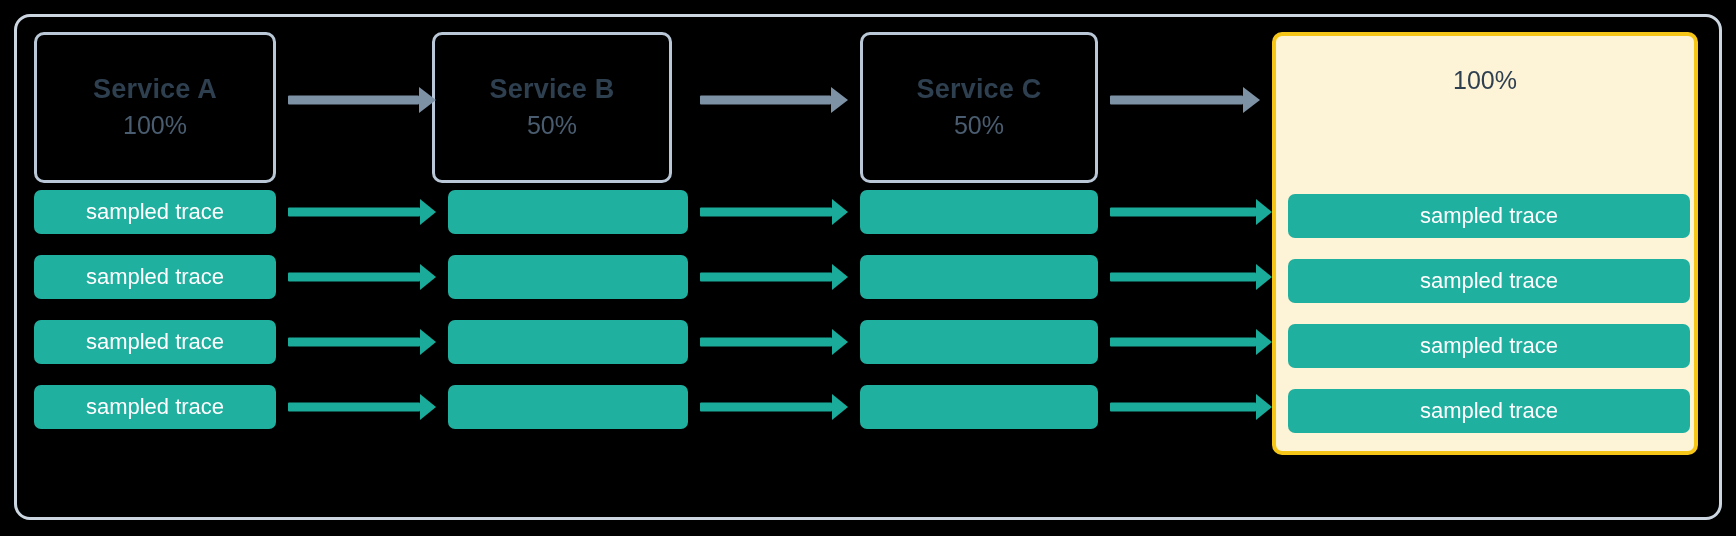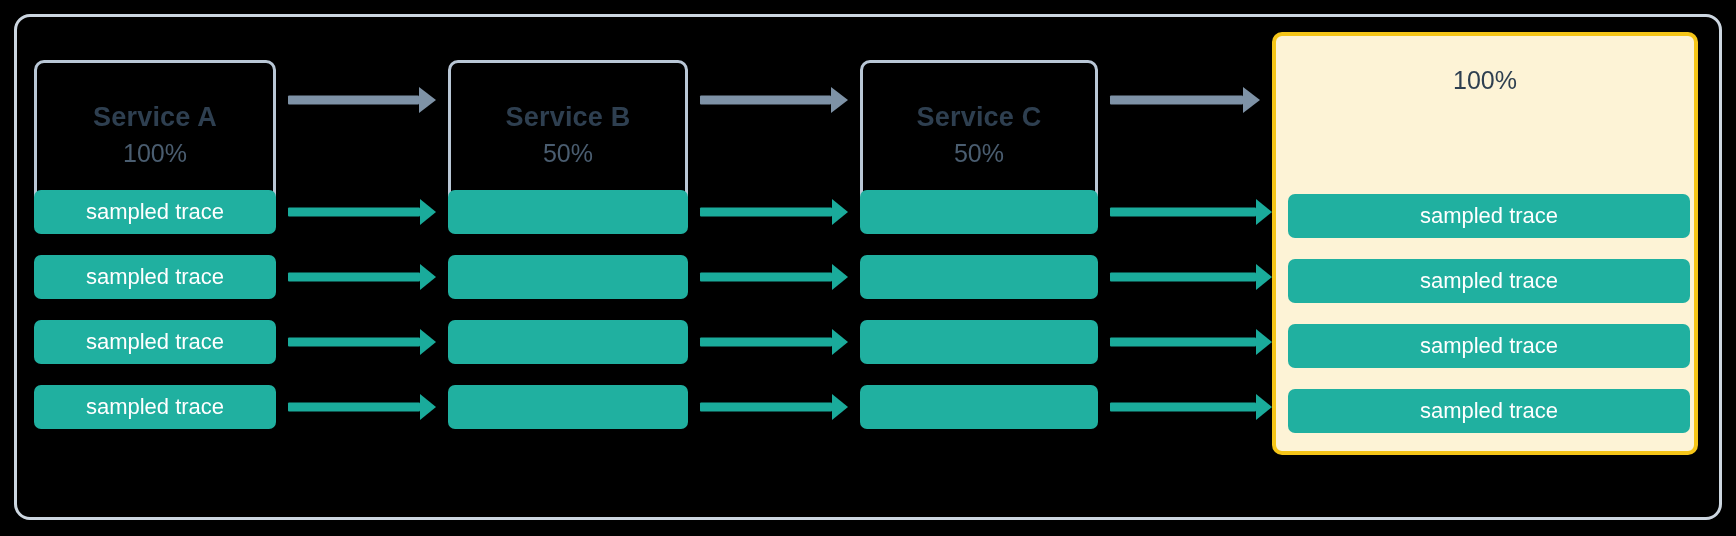--- a/index.html
+++ b/index.html
@@ -40,39 +40,38 @@
     top: 32px;
     height: 151px;
     box-sizing: border-box;
     border: 3px solid #b9c7d6;
     border-radius: 10px;
     background: transparent;
     display: flex;
     flex-direction: column;
     align-items: center;
     justify-content: center;
-    margin-top: 28px;
   }
   .service-title {
     font-size: 27px;
     font-weight: bold;
     color: #2e3f50;
     letter-spacing: 0.2px;
     line-height: 1.15;
   }
   .service-pct {
     font-size: 25px;
     font-weight: normal;
     color: #4a5d70;
     line-height: 1.3;
     margin-top: 4px;
   }
 
   .col-a { left: 34px;  width: 242px; }
-  .col-b { left: 448px; width: 240px; }
+  .col-b { left: 432px; width: 240px; }
   .col-c { left: 860px; width: 238px; }
 
   
   .result-card {
     position: absolute;
     left: 1272px;
     top: 32px;
     width: 426px;
     height: 423px;
     box-sizing: border-box;

